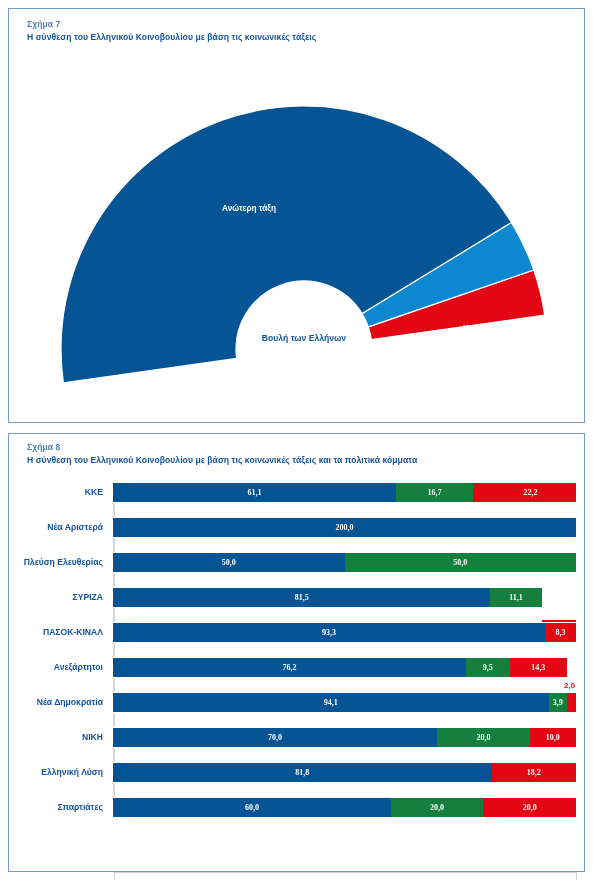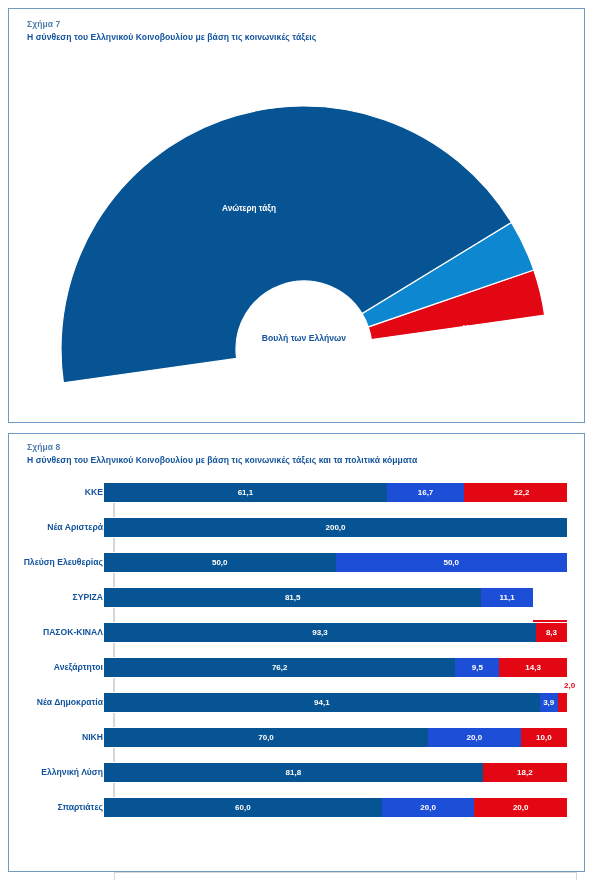--- a/index.html
+++ b/index.html
@@ -53,32 +53,33 @@
     background:#d2d7dc;
   }
   .row{position:absolute;left:0;width:593px;height:21px;}
   .row-label{
     position:absolute;left:0;width:94px;
     text-align:right;
     font-size:8.6px;font-weight:bold;color:#11539b;
     line-height:21px;white-space:nowrap;
   }
   .track{
-    position:absolute;left:95px;width:463px;height:21px;
+    position:absolute;left:104px;width:463px;height:21px;
     display:flex;
+    font-family:Liberation Serif, serif;
   }
   .seg{
     height:21px;box-sizing:border-box;
     display:flex;align-items:center;justify-content:center;
     font-size:8px;font-weight:bold;color:#ffffff;
     overflow:visible;white-space:nowrap;
     border-top:1px solid #ffffff;border-bottom:1px solid #ffffff;
   }
   .seg.upper{background:#075494;}
-  .seg.lower{background:#1d4ed8;}
+  .seg.lower{background:#15803d;}
   .seg.worker{background:#e30613;}
   .seg.hide-text{color:transparent;}
   .callout{
     position:absolute;
     font-size:8px;font-weight:bold;color:#e30613;
     white-space:nowrap;
   }
 
   
   #legend{
@@ -164,21 +165,21 @@
             <div class="track">
               <div class="seg upper" style="width: 431.979px;">93,3</div>
               <div class="seg worker" style="width: 31.021px;">8,3</div>
             </div>
           </div>
           <div class="row" style="top: 177px;">
             <div class="row-label">Ανεξάρτητοι</div>
             <div class="track">
               <div class="seg upper" style="width: 352.806px;">76,2</div>
               <div class="seg lower" style="width: 43.985px;">9,5</div>
-              <div class="seg worker" style="width: 68px;">14,3</div>
+              <div class="seg worker" style="width: 57px;">14,3</div>
             </div>
           </div>
           <div class="row" style="top: 212px;">
             <div class="row-label">Νέα Δημοκρατία</div>
             <div class="track">
               <div class="seg upper" style="width: 435.683px;">94,1</div>
               <div class="seg lower" style="width: 18.057px;">3,9</div>
               <div class="seg worker hide-text" style="width: 9.26px;">2,0</div>
             </div>
           </div>

